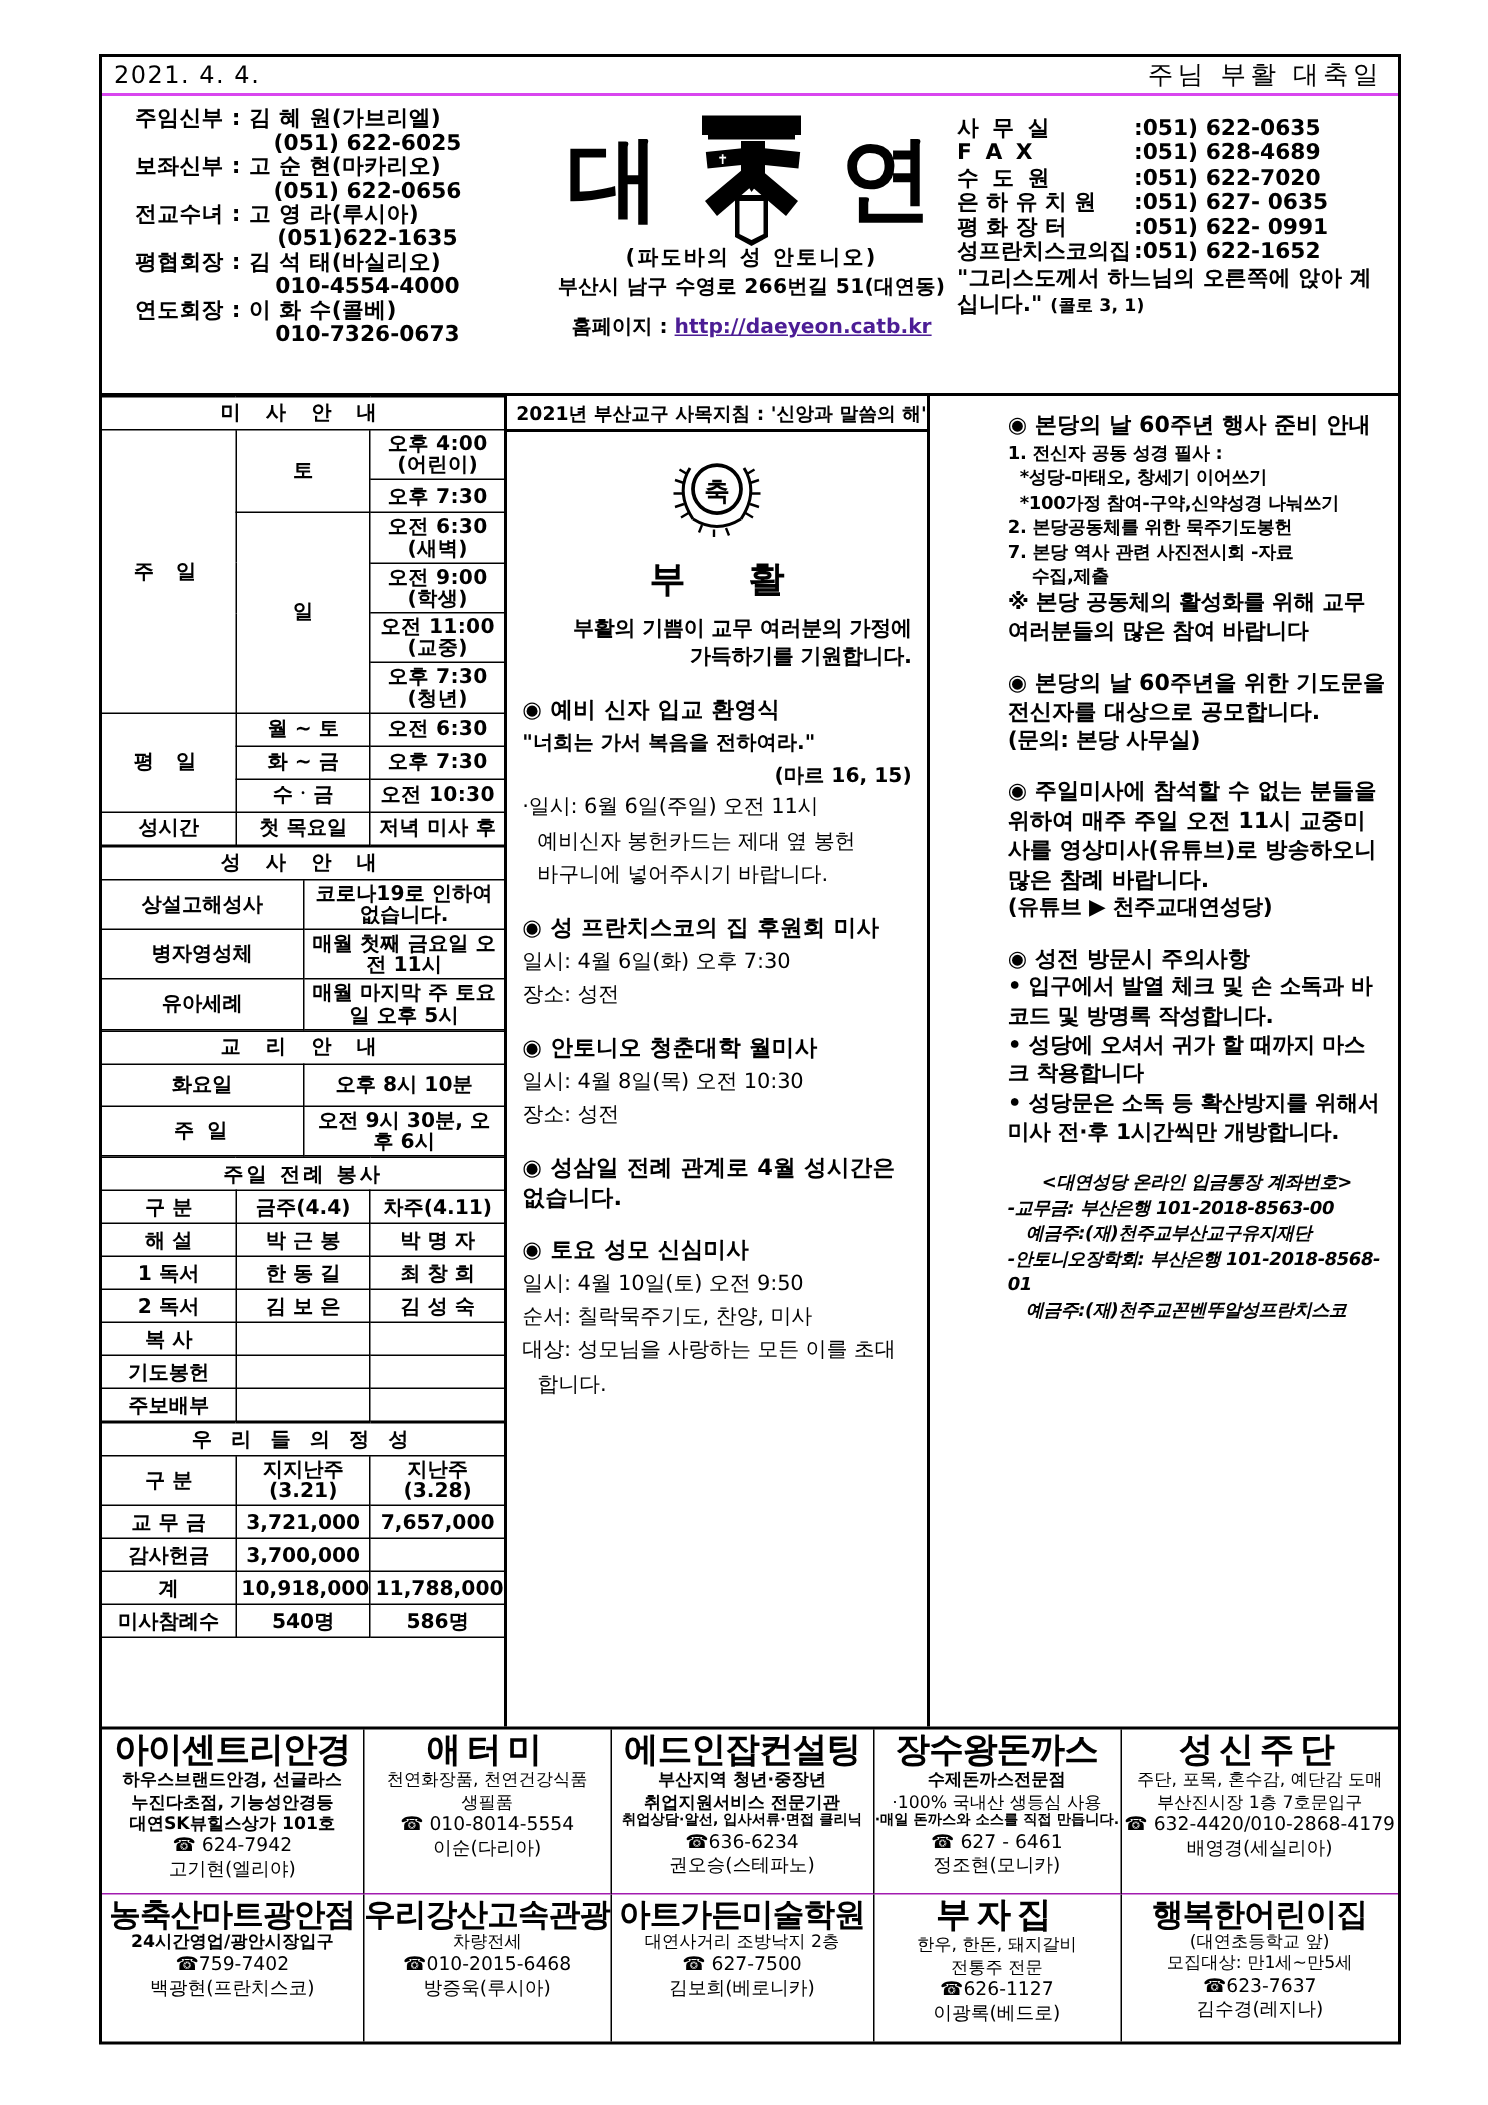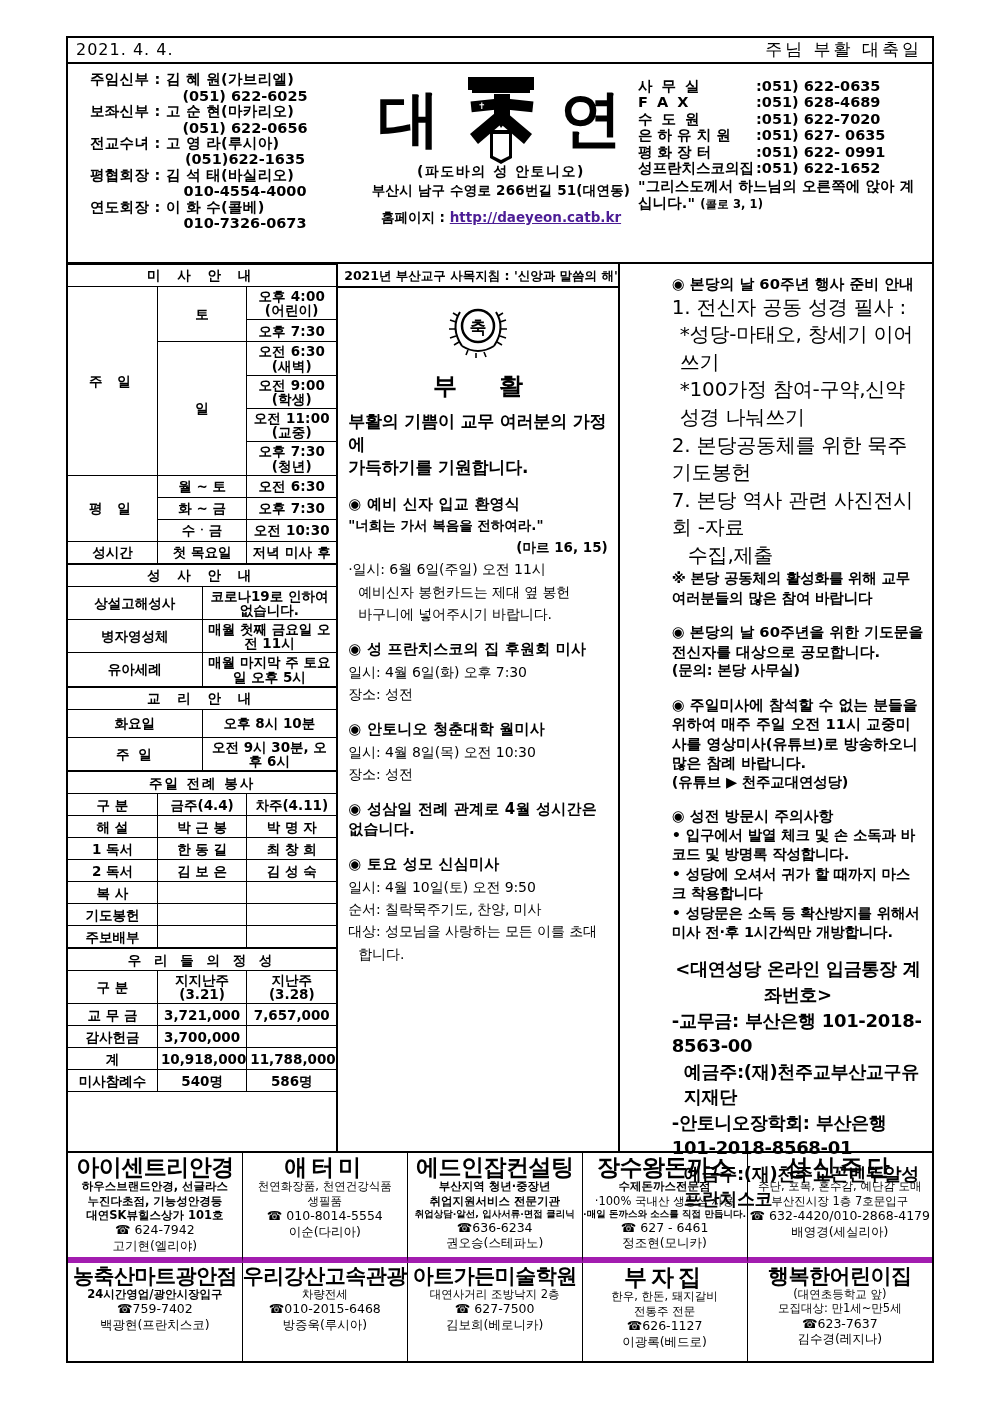--- a/index.html
+++ b/index.html
@@ -17,21 +17,21 @@
   }
   .outer{
     border:2px solid #000;
     width:100%;height:100%;
     box-sizing:border-box;
     display:flex;flex-direction:column;
   }
   
   .titlebar{
     display:flex;justify-content:space-between;align-items:center;
-    border-bottom:2px solid #000000;
+    border-bottom:2px solid #d946ef;
     padding:2px 10px 3px 8px;
     height:26px;box-sizing:border-box;
   }
   .titlebar .date{font-size:16px;letter-spacing:1px;}
   .titlebar .feast{font-size:17px;letter-spacing:3px;}
   
   .header{
     display:flex;
     border-bottom:2px solid #000;
     height:200px;box-sizing:border-box;
@@ -124,57 +124,57 @@
     padding:4px 0 4px 6px;height:24px;box-sizing:border-box;
     white-space:nowrap;
   }
   .midwrap{padding:10px 10px 0 10px;}
   .wreath{text-align:center;margin-top:4px;}
   .easter-title{
     text-align:center;font-size:24px;font-weight:bold;
     letter-spacing:42px;text-indent:42px;margin:6px 0 8px 0;
   }
   .easter-msg{
-    font-size:17px;font-weight:bold;text-align:left;
+    font-size:14px;font-weight:bold;text-align:right;
     line-height:1.35;letter-spacing:-.2px;
   }
   .ann{margin-top:16px;}
   .ann .h{
     font-size:15px;font-weight:bold;line-height:1.3;
     letter-spacing:.2px;
   }
   .ann .q{font-size:13.5px;font-weight:bold;margin-top:3px;}
   .ann .qr{font-size:13.5px;font-weight:bold;text-align:right;margin-top:4px;}
   .ann .l{font-size:14px;line-height:1.45;margin-top:2px;letter-spacing:-.1px;}
   .ann .l.ind{padding-left:10px;}
   
   .rwrap{padding:10px 8px 0 8px;}
   .rsec{margin-bottom:14px;}
   .rsec .h{font-size:14.8px;font-weight:bold;line-height:1.32;}
-  .rsec .n{font-size:20px;line-height:1.38;letter-spacing:-.2px;}
+  .rsec .n{font-size:12px;line-height:1.38;letter-spacing:-.2px;font-weight:bold;}
   .rsec .n.i1{padding-left:8px;}
   .rsec .n.i2{padding-left:16px;}
   .rsec .b{font-size:14.5px;font-weight:bold;line-height:1.34;letter-spacing:-.2px;}
   .bankbox{margin-top:8px;}
-  .bankbox .bl{font-size:18px;font-weight:bold;line-height:1.42;letter-spacing:-.3px;}
+  .bankbox .bl{font-size:12px;font-weight:bold;line-height:1.42;letter-spacing:-.3px;font-style:italic;}
   .bankbox .bl.c{text-align:center;}
   .bankbox .bl.ind{padding-left:12px;}
   
   .ads{border-top:2px solid #000;}
   .adrow{display:flex;}
   .adrow.r1{height:110px;}
   .adrow.r2{height:98px;}
   .adcell{
     border-right:1px solid #000;
     box-sizing:border-box;
     display:flex;flex-direction:column;align-items:center;
     justify-content:flex-start;
     padding:2px 2px 0 2px;overflow:hidden;
   }
-  .adrow.r1 .adcell{border-bottom:6px solid #a21caf;}
+  .adrow.r1 .adcell{border-bottom:1px solid #a21caf;}
   .adcell:last-child{border-right:none;}
   .adcell .name{
     font-size:23px;font-weight:bold;line-height:1.05;white-space:nowrap;
     letter-spacing:-.5px;
   }
   .adcell .name.sp{letter-spacing:4px;}
   .adcell .name.sm{font-size:21px;}
   .adcell .d{font-size:11.5px;line-height:1.25;text-align:center;white-space:nowrap;}
   .adcell .d.b{font-weight:bold;}
   .adcell .d.xs{font-size:9.5px;font-weight:bold;}

